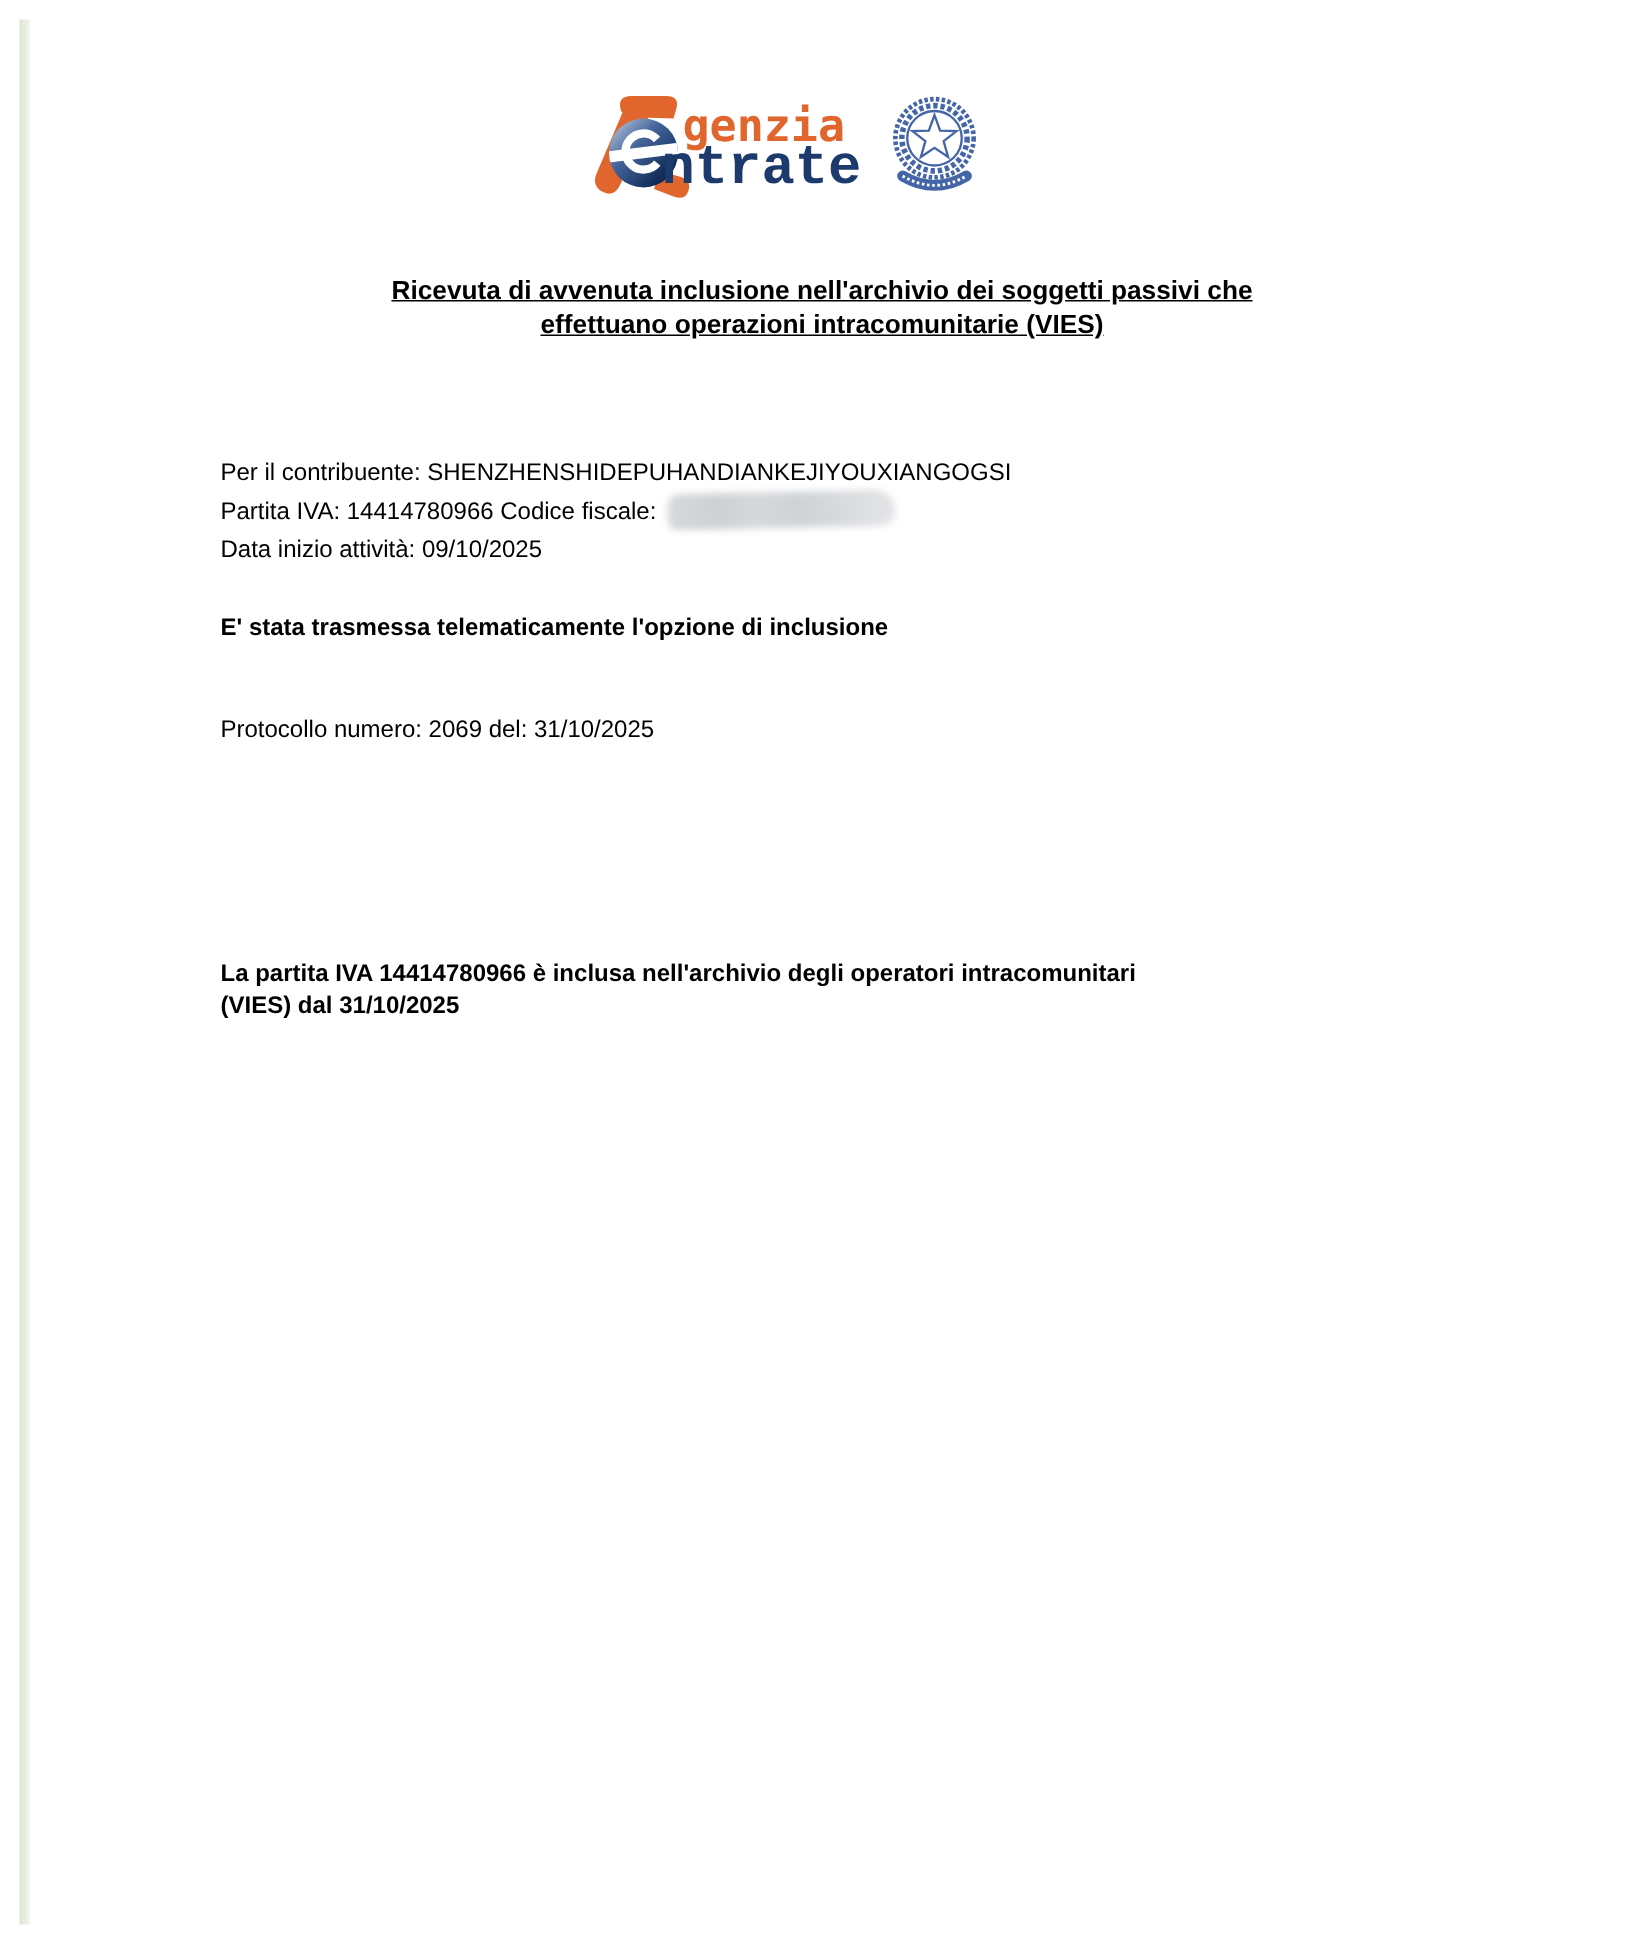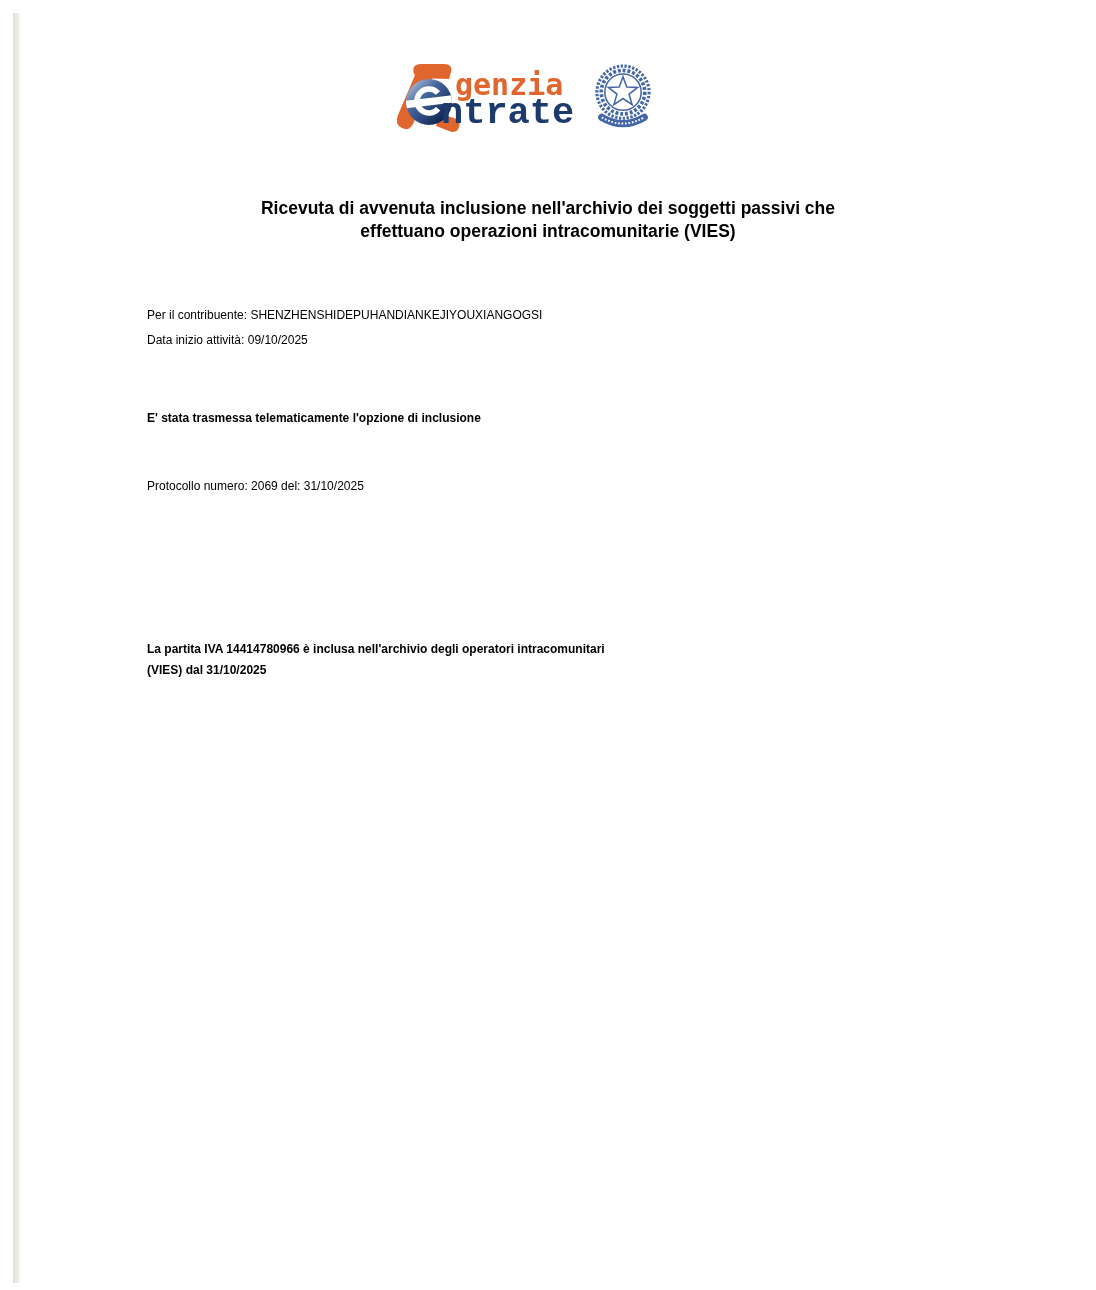--- a/index.html
+++ b/index.html
@@ -57,34 +57,35 @@
     position: absolute;
     left: 594px;
     top: 60px;
     width: 58px;
     height: 74px;
   }
   
   .doc-title {
     position: absolute;
     left: 0;
-    top: 197px;
+    top: 182px;
     width: 100%;
     margin: 0;
     text-align: center;
     font-size: 17.5px;
     font-weight: bold;
     line-height: 23px;
     color: #000000;
+    text-decoration: underline;
   }
   
   .sec {
     position: absolute;
     left: 147px;
-    font-size: 12px;
+    font-size: 16px;
     line-height: 25px;
     color: #000000;
     white-space: nowrap;
   }
   .sec-taxpayer   { top: 303px; }
   .sec-note       { top: 406px; font-weight: bold; }
   .sec-protocol   { top: 458px; margin-top: 16px; }
   .sec-sender     { top: 513px; line-height: 23.5px; }
   .sec-conclusion {
     top: 639px;
@@ -146,20 +147,21 @@
       <path d="M8,58 Q30,71 52,58" stroke-width="7.5" stroke-linecap="round"></path>
       <path d="M8,58 Q30,71 52,58" stroke="#ffffff" stroke-width="2" stroke-dasharray="1.8 1.8"></path>
       <polygon points="30,16 33.9,26.7 45.2,27.1 36.3,34 39.4,44.9 30,38.6 20.6,44.9 23.7,34 14.8,27.1 26.1,26.7" fill="#ffffff" stroke-width="1.6"></polygon>
     </g>
   </svg>
 
   <h1 class="doc-title"><span>Ricevuta di avvenuta inclusione nell'archivio dei soggetti passivi che</span><br><span>effettuano operazioni intracomunitarie (VIES)</span></h1>
 
   <div class="sec sec-taxpayer">
     <div>Per il contribuente: SHENZHENSHIDEPUHANDIANKEJIYOUXIANGOGSI</div>
+    <div><span>Partita IVA: 14414780966 Codice fiscale:</span><span class="redacted"></span></div>
     <div>Data inizio attività: 09/10/2025</div>
   </div>
 
   <div class="sec sec-note">E' stata trasmessa telematicamente l'opzione di inclusione</div>
 
   <div class="sec sec-protocol">Protocollo numero: 2069 del: 31/10/2025</div>
 
 
   <div class="sec sec-conclusion">
     <div>La partita IVA 14414780966 è inclusa nell'archivio degli operatori intracomunitari</div>

